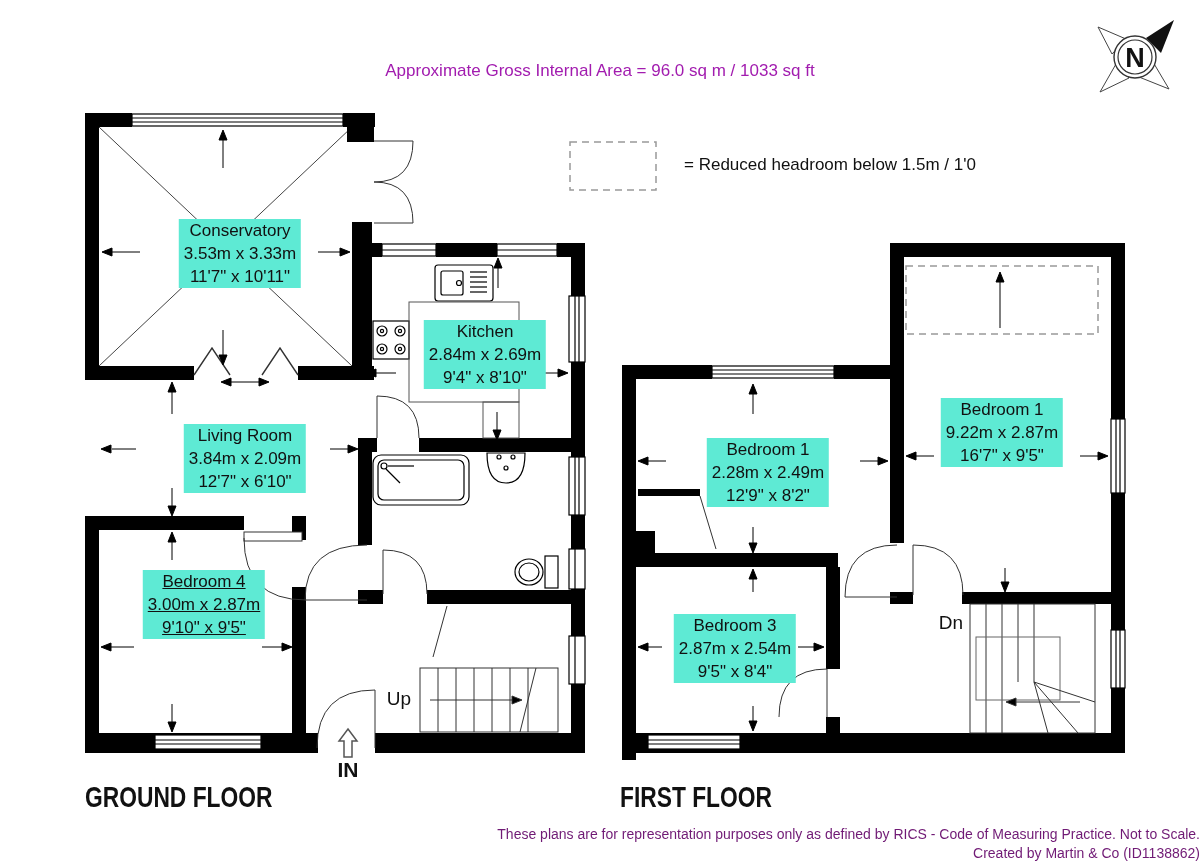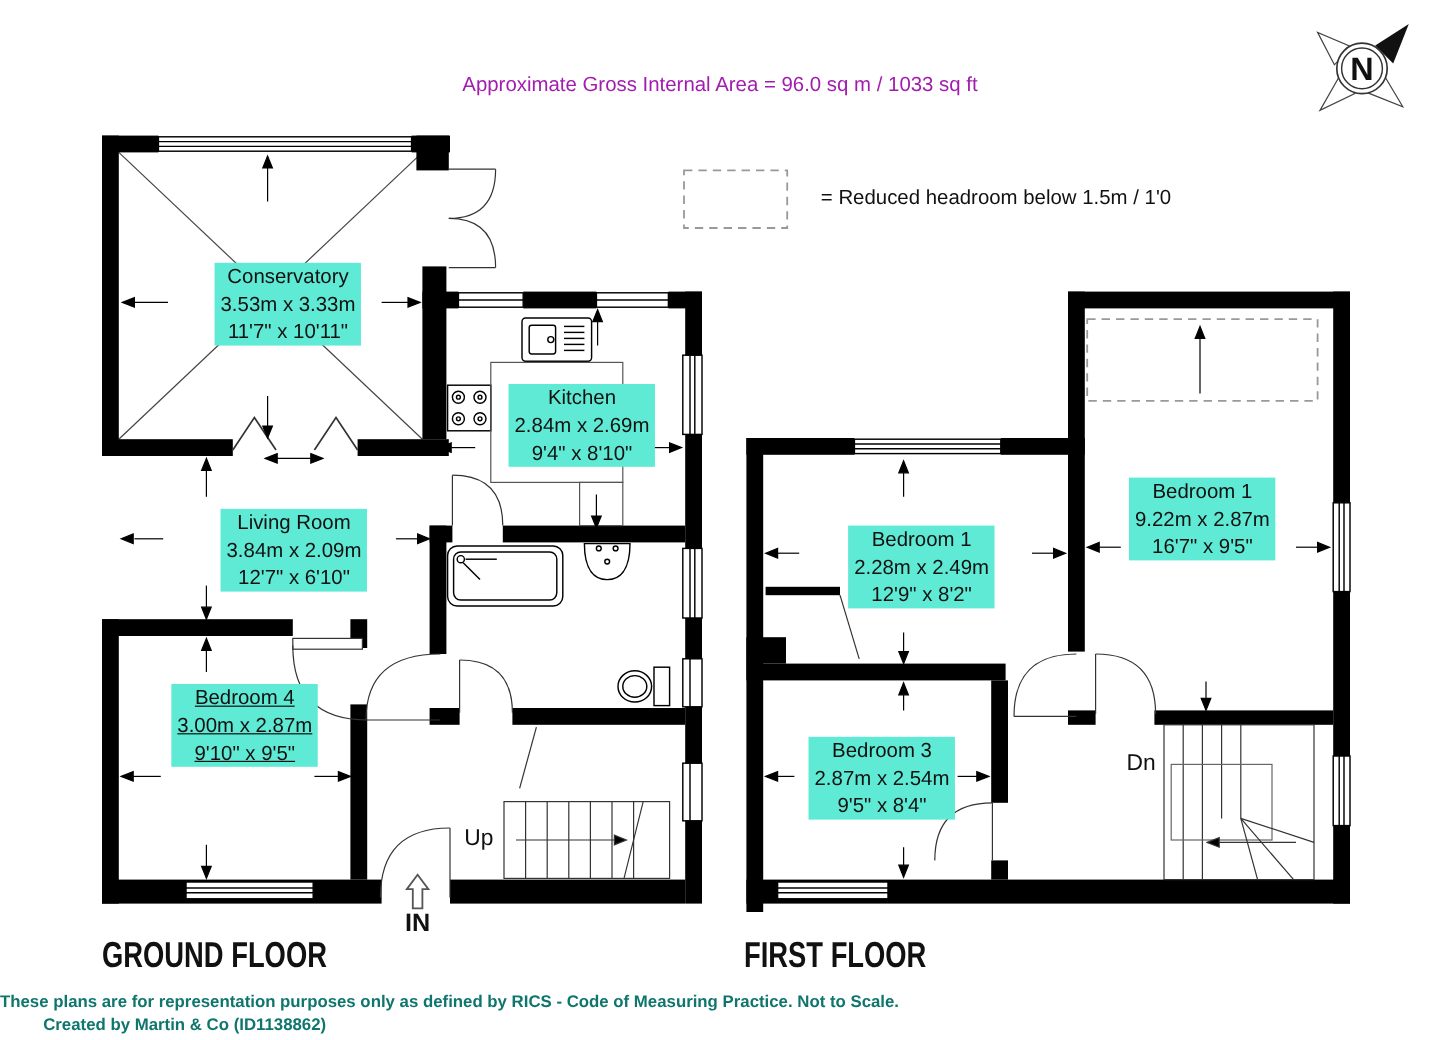--- a/index.html
+++ b/index.html
@@ -4,21 +4,21 @@
 <style>
   html,body{margin:0;padding:0;background:#fff;}
   body{width:1200px;height:867px;position:relative;font-family:"Liberation Sans",sans-serif;color:#111;overflow:hidden;}
   #plan-svg{position:absolute;left:0;top:0;}
   .page-title{position:absolute;left:0;right:0;top:61px;text-align:center;font-size:17px;color:#a21caf;}
   .legend-text{position:absolute;left:684px;top:155px;font-size:17px;}
   .room-label{position:absolute;transform:translateX(-50%);text-align:center;font-size:17px;line-height:23px;background:#5eead4;padding:0 5px;white-space:nowrap;}
   .small-label{position:absolute;transform:translateX(-50%);font-size:19px;background:#fff;padding:0 2px;}
   .in-label{position:absolute;transform:translateX(-50%);font-size:21px;font-weight:700;}
   .floor-title{position:absolute;font-weight:bold;font-size:30px;transform:scaleX(0.76);transform-origin:0 50%;white-space:nowrap;}
-  .footer-line{position:absolute;left:0;right:0;text-align:left;font-size:14px;color:#0f766e;font-weight:bold;}
+  .footer-line{position:absolute;left:0;right:0;text-align:right;font-size:14px;color:#701a75;}
   .compass-n{position:absolute;left:1135px;top:58px;transform:translate(-50%,-50%);font-size:27px;font-weight:600;}
 </style>
 </head>
 <body>
 
 <svg id="plan-svg" width="1200" height="867" viewBox="0 0 1200 867">
 
   <g>
 
     <g stroke="#444" stroke-width="1">
@@ -363,20 +363,20 @@
   <div>12'9" x 8'2"</div>
 </div>
 
 <div class="room-label" style="left:735px;top:614px;">
   <div>Bedroom 3</div>
   <div>2.87m x 2.54m</div>
   <div>9'5" x 8'4"</div>
 </div>
 
 <div class="small-label" style="left:399px;top:688px;">Up</div>
-<div class="small-label" style="left:951px;top:626px;">Dn</div>
+<div class="small-label" style="left:951px;top:612px;">Dn</div>
 <div class="in-label" style="left:348px;top:758px;">IN</div>
 
 <div class="floor-title" style="left:85px;top:780px;">GROUND FLOOR</div>
 <div class="floor-title" style="left:620px;top:780px;">FIRST FLOOR</div>
 
 <div class="footer-line" style="top:826px;">These plans are for representation purposes only as defined by RICS - Code of Measuring Practice. Not to Scale.</div>
 <div class="footer-line" style="top:845px;margin-left:36px;">Created by Martin &amp; Co (ID1138862)</div>
 
 </body></html>

